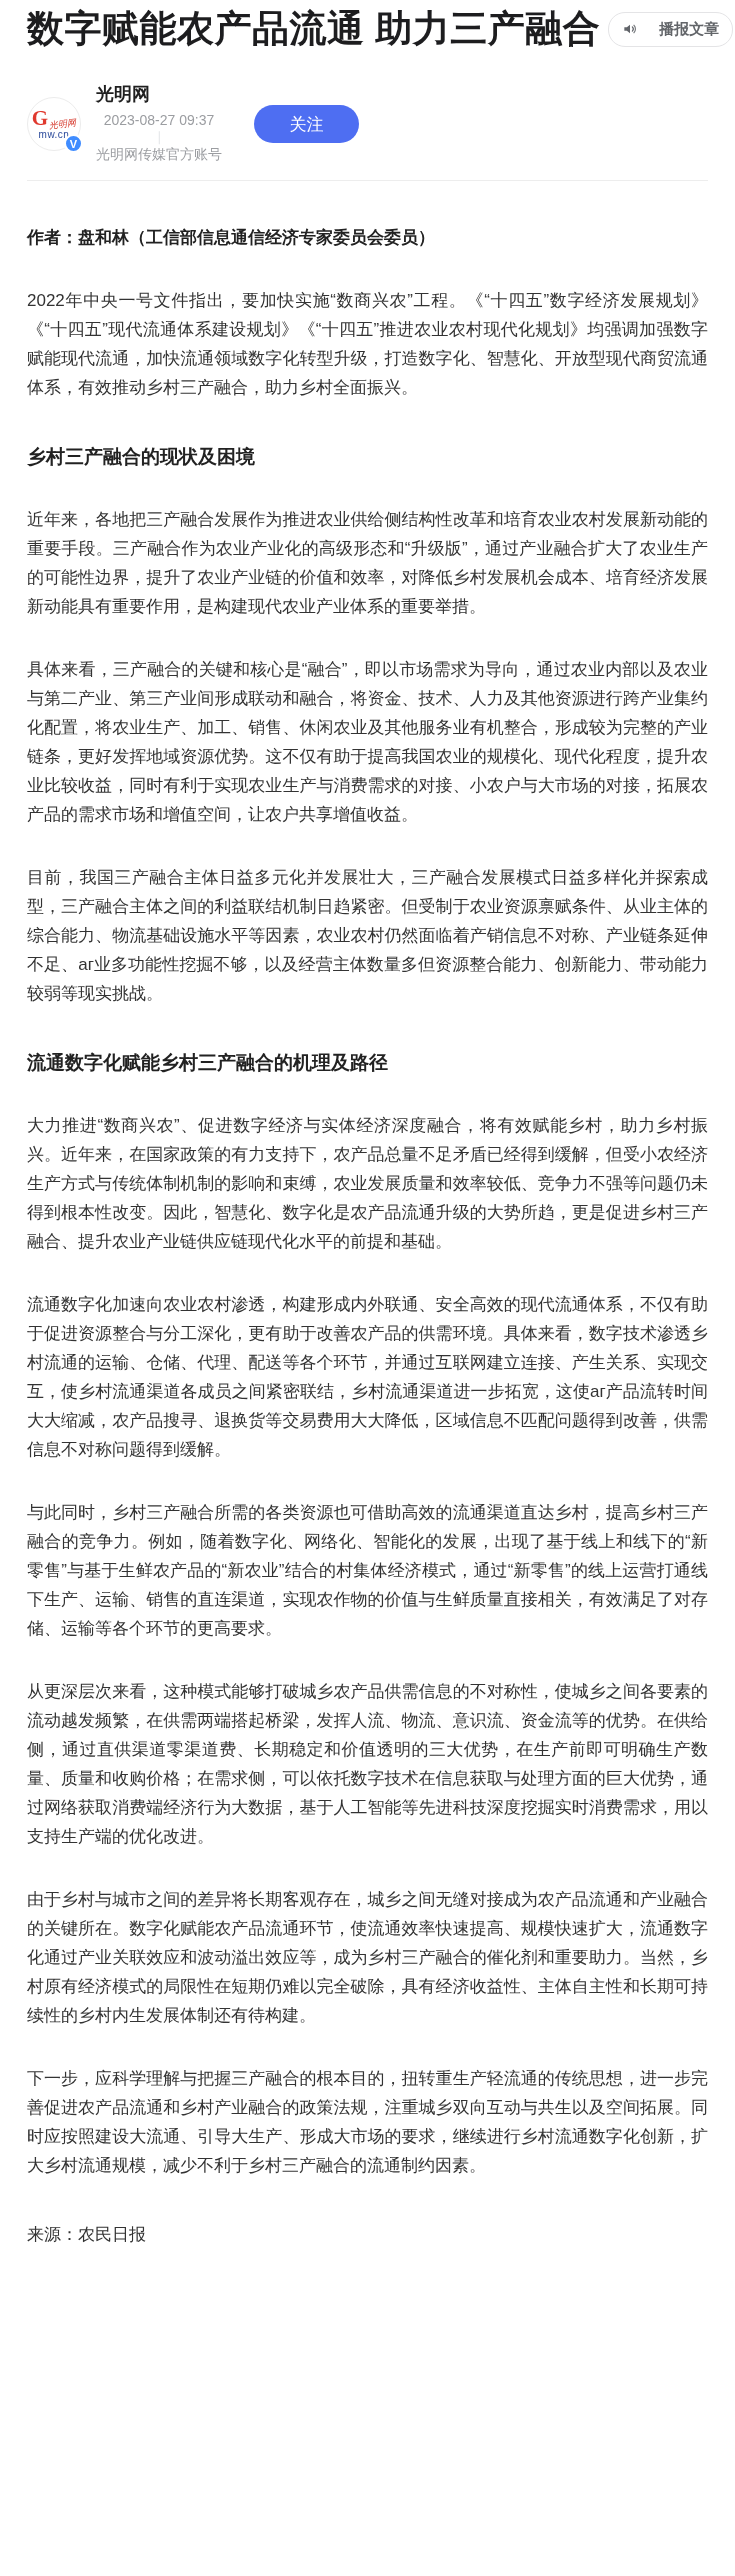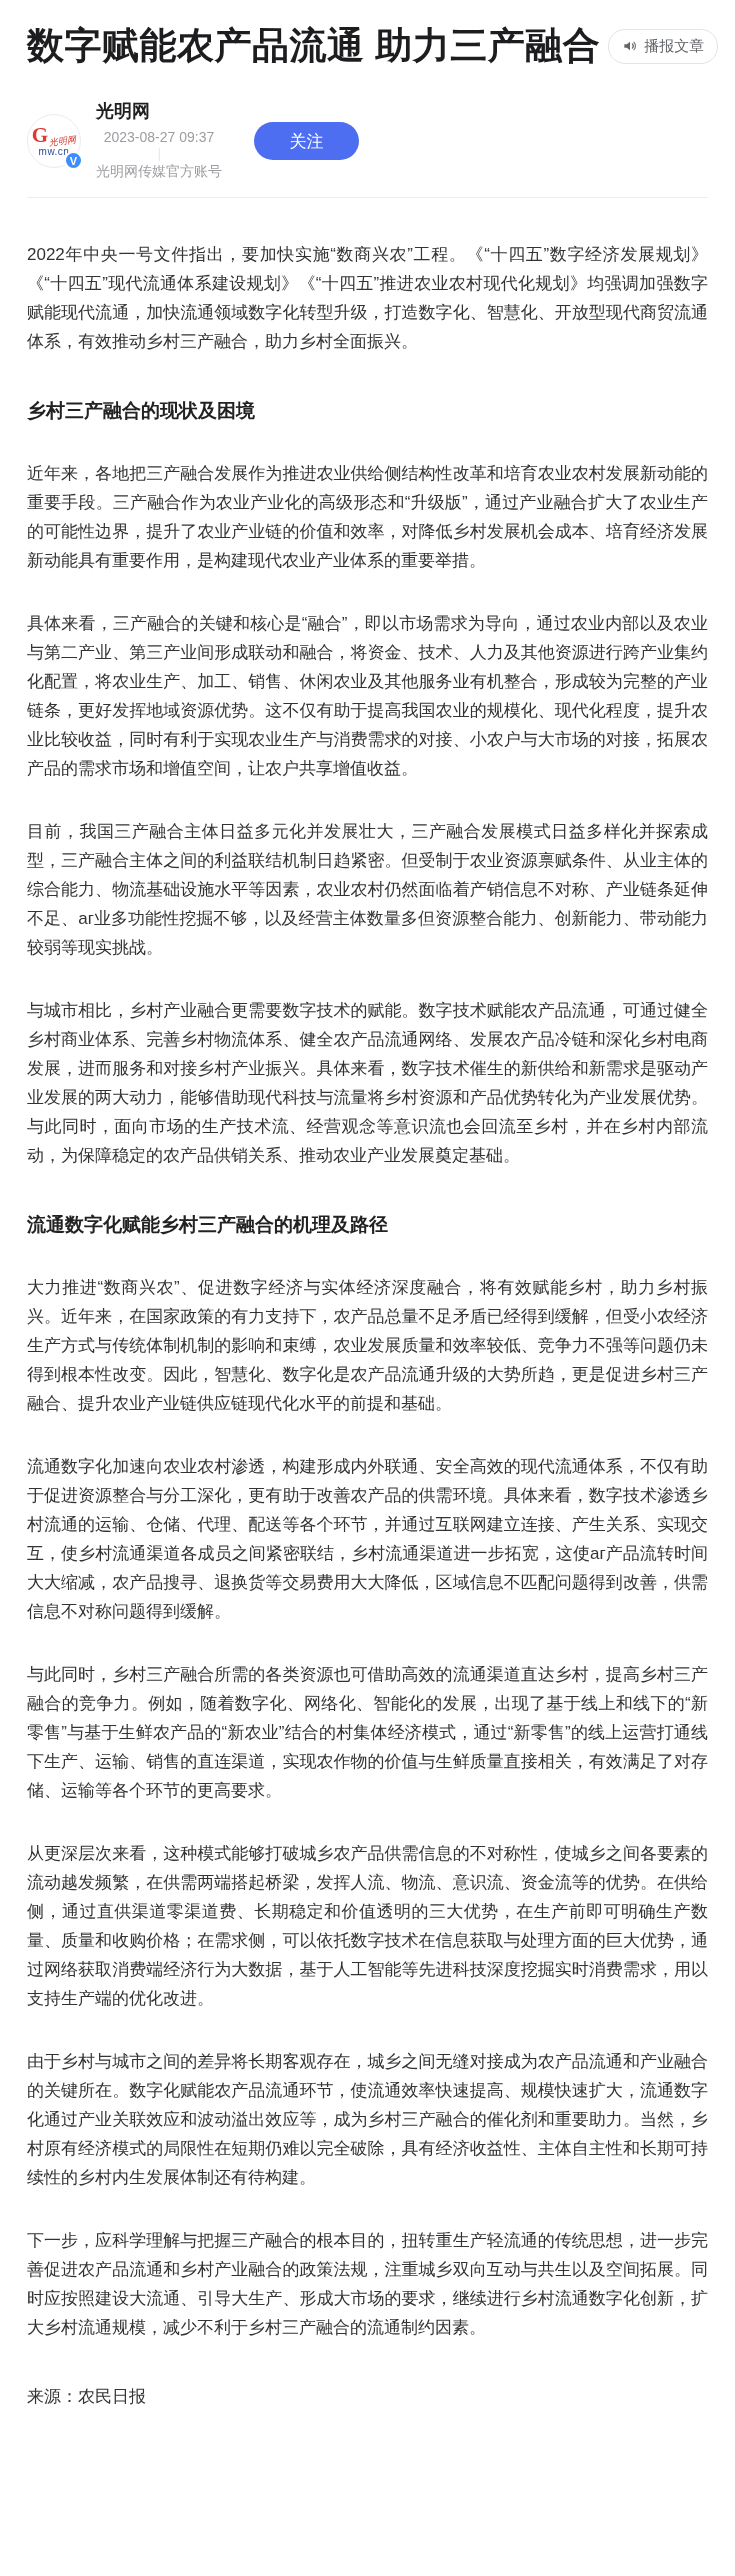--- a/index.html
+++ b/index.html
@@ -1,23 +1,23 @@
 <!DOCTYPE html>
 <html><head>
 <meta charset="utf-8">
 <style>
   * { box-sizing: border-box; }
   html, body { margin: 0; padding: 0; background: #fff; }
   body { font-family: "Liberation Sans", "DejaVu Sans", sans-serif; }
-  .page { width: 735px; min-height: 2576px; margin: 0 auto; background: #fff; padding: 22px 27px 40px; }
+  .page { width: 735px; min-height: 2576px; margin: 0 auto; background: #fff; padding: 5px 27px 40px; }
 
   
   .header-row { display: flex; align-items: center; justify-content: space-between; }
   .title { margin: 0; font-size: 37px; line-height: 1.32; font-weight: 700; color: #1d1d1f; white-space: nowrap; letter-spacing: 0.5px; }
-  .broadcast-pill { display: inline-flex; align-items: center; gap: 6px; border: 1px solid #e4e4e6; background: #fff; border-radius: 17px; padding: 7px 13px; color: #626569; font-size: 15px; cursor: pointer; white-space: nowrap; flex: none; margin-left: 8px; }
+  .broadcast-pill { display: inline-flex; align-items: center; gap: 21px; border: 1px solid #e4e4e6; background: #fff; border-radius: 17px; padding: 7px 13px; color: #626569; font-size: 15px; cursor: pointer; white-space: nowrap; flex: none; margin-left: 8px; font-weight: bold; }
   .broadcast-pill svg { display: block; }
 
   
   .author-row { display: flex; align-items: center; margin-top: 30px; }
   .avatar { position: relative; width: 54px; height: 54px; flex: none; border-radius: 50%; border: 1px solid #ececec; background: #fff; display: flex; flex-direction: column; align-items: center; justify-content: center; cursor: pointer; }
   .logo-line1 { display: flex; align-items: flex-end; line-height: 1; }
   .logo-g { color: #e0392e; font-size: 21px; font-weight: 700; font-family: "Liberation Serif", "DejaVu Serif", serif; }
   .logo-script { color: #d5372b; font-size: 9px; font-style: italic; margin-left: 1px; transform: rotate(-6deg); }
   .logo-domain { color: #2b4a9b; font-size: 10px; letter-spacing: 0.5px; line-height: 1; margin-top: 1px; }
   .badge-v { position: absolute; right: -3px; bottom: -3px; width: 19px; height: 19px; border-radius: 50%; background: #3f8cff; border: 2px solid #fff; color: #fff; font-size: 11px; font-weight: 700; display: flex; align-items: center; justify-content: center; }
@@ -71,27 +71,27 @@
         <span class="meta-sep">｜</span>
         <span>光明网传媒官方账号</span>
       </div>
     </div>
     <button class="follow-btn">关注</button>
   </div>
 
   <div class="divider"></div>
 
   <div class="article">
+    <p class="author-line">作者：盘和林（工信部信息通信经济专家委员会委员）</p>
     <div id="article-blocks">
         <p class="para">2022年中央一号文件指出，要加快实施“数商兴农”工程。《“十四五”数字经济发展规划》《“十四五”现代流通体系建设规划》《“十四五”推进农业农村现代化规划》均强调加强数字赋能现代流通，加快流通领域数字化转型升级，打造数字化、智慧化、开放型现代商贸流通体系，有效推动乡村三产融合，助力乡村全面振兴。</p>
         <h2 class="section-heading">乡村三产融合的现状及困境</h2>
         <p class="para">近年来，各地把三产融合发展作为推进农业供给侧结构性改革和培育农业农村发展新动能的重要手段。三产融合作为农业产业化的高级形态和“升级版”，通过产业融合扩大了农业生产的可能性边界，提升了农业产业链的价值和效率，对降低乡村发展机会成本、培育经济发展新动能具有重要作用，是构建现代农业产业体系的重要举措。</p>
         <p class="para">具体来看，三产融合的关键和核心是“融合”，即以市场需求为导向，通过农业内部以及农业与第二产业、第三产业间形成联动和融合，将资金、技术、人力及其他资源进行跨产业集约化配置，将农业生产、加工、销售、休闲农业及其他服务业有机整合，形成较为完整的产业链条，更好发挥地域资源优势。这不仅有助于提高我国农业的规模化、现代化程度，提升农业比较收益，同时有利于实现农业生产与消费需求的对接、小农户与大市场的对接，拓展农产品的需求市场和增值空间，让农户共享增值收益。</p>
         <p class="para">目前，我国三产融合主体日益多元化并发展壮大，三产融合发展模式日益多样化并探索成型，三产融合主体之间的利益联结机制日趋紧密。但受制于农业资源禀赋条件、从业主体的综合能力、物流基础设施水平等因素，农业农村仍然面临着产销信息不对称、产业链条延伸不足、аг业多功能性挖掘不够，以及经营主体数量多但资源整合能力、创新能力、带动能力较弱等现实挑战。</p>
-        <p class="para">与城市相比，乡村产业融合更需要数字技术的赋能。数字技术赋能农产品流通，可通过健全乡村商业体系、完善乡村物流体系、健全农产品流通网络、发展农产品冷链和深化乡村电商发展，进而服务和对接乡村产业振兴。具体来看，数字技术催生的新供给和新需求是驱动产业发展的两大动力，能够借助现代科技与流量将乡村资源和产品优势转化为产业发展优势。与此同时，面向市场的生产技术流、经营观念等意识流也会回流至乡村，并在乡村内部流动，为保障稳定的农产品供销关系、推动农业产业发展奠定基础。</p>
         <h2 class="section-heading">流通数字化赋能乡村三产融合的机理及路径</h2>
         <p class="para">大力推进“数商兴农”、促进数字经济与实体经济深度融合，将有效赋能乡村，助力乡村振兴。近年来，在国家政策的有力支持下，农产品总量不足矛盾已经得到缓解，但受小农经济生产方式与传统体制机制的影响和束缚，农业发展质量和效率较低、竞争力不强等问题仍未得到根本性改变。因此，智慧化、数字化是农产品流通升级的大势所趋，更是促进乡村三产融合、提升农业产业链供应链现代化水平的前提和基础。</p>
         <p class="para">流通数字化加速向农业农村渗透，构建形成内外联通、安全高效的现代流通体系，不仅有助于促进资源整合与分工深化，更有助于改善农产品的供需环境。具体来看，数字技术渗透乡村流通的运输、仓储、代理、配送等各个环节，并通过互联网建立连接、产生关系、实现交互，使乡村流通渠道各成员之间紧密联结，乡村流通渠道进一步拓宽，这使аг产品流转时间大大缩减，农产品搜寻、退换货等交易费用大大降低，区域信息不匹配问题得到改善，供需信息不对称问题得到缓解。</p>
         <p class="para">与此同时，乡村三产融合所需的各类资源也可借助高效的流通渠道直达乡村，提高乡村三产融合的竞争力。例如，随着数字化、网络化、智能化的发展，出现了基于线上和线下的“新零售”与基于生鲜农产品的“新农业”结合的村集体经济模式，通过“新零售”的线上运营打通线下生产、运输、销售的直连渠道，实现农作物的价值与生鲜质量直接相关，有效满足了对存储、运输等各个环节的更高要求。</p>
         <p class="para">从更深层次来看，这种模式能够打破城乡农产品供需信息的不对称性，使城乡之间各要素的流动越发频繁，在供需两端搭起桥梁，发挥人流、物流、意识流、资金流等的优势。在供给侧，通过直供渠道零渠道费、长期稳定和价值透明的三大优势，在生产前即可明确生产数量、质量和收购价格；在需求侧，可以依托数字技术在信息获取与处理方面的巨大优势，通过网络获取消费端经济行为大数据，基于人工智能等先进科技深度挖掘实时消费需求，用以支持生产端的优化改进。</p>
         <p class="para">由于乡村与城市之间的差异将长期客观存在，城乡之间无缝对接成为农产品流通和产业融合的关键所在。数字化赋能农产品流通环节，使流通效率快速提高、规模快速扩大，流通数字化通过产业关联效应和波动溢出效应等，成为乡村三产融合的催化剂和重要助力。当然，乡村原有经济模式的局限性在短期仍难以完全破除，具有经济收益性、主体自主性和长期可持续性的乡村内生发展体制还有待构建。</p>
         <p class="para">下一步，应科学理解与把握三产融合的根本目的，扭转重生产轻流通的传统思想，进一步完善促进农产品流通和乡村产业融合的政策法规，注重城乡双向互动与共生以及空间拓展。同时应按照建设大流通、引导大生产、形成大市场的要求，继续进行乡村流通数字化创新，扩大乡村流通规模，减少不利于乡村三产融合的流通制约因素。</p>
       </div>
     <p class="source-line">来源：农民日报</p>
   </div>

